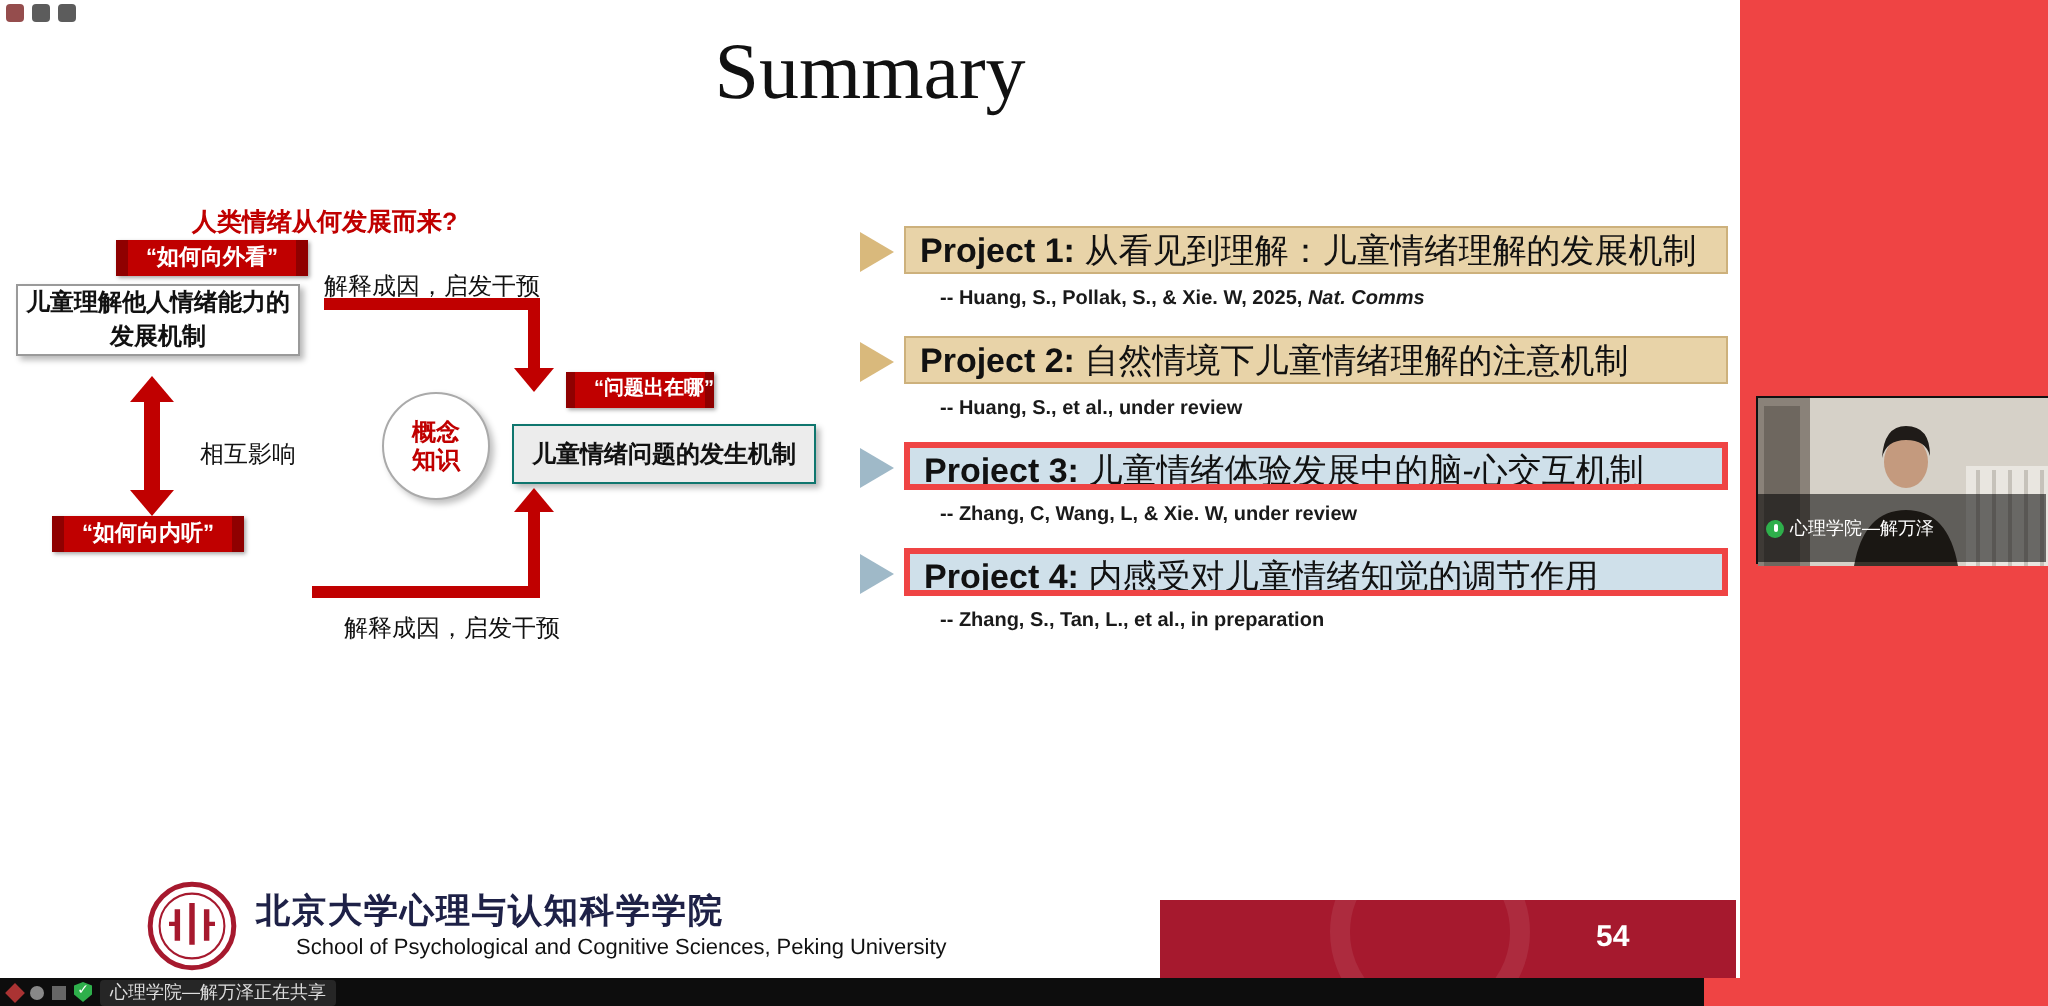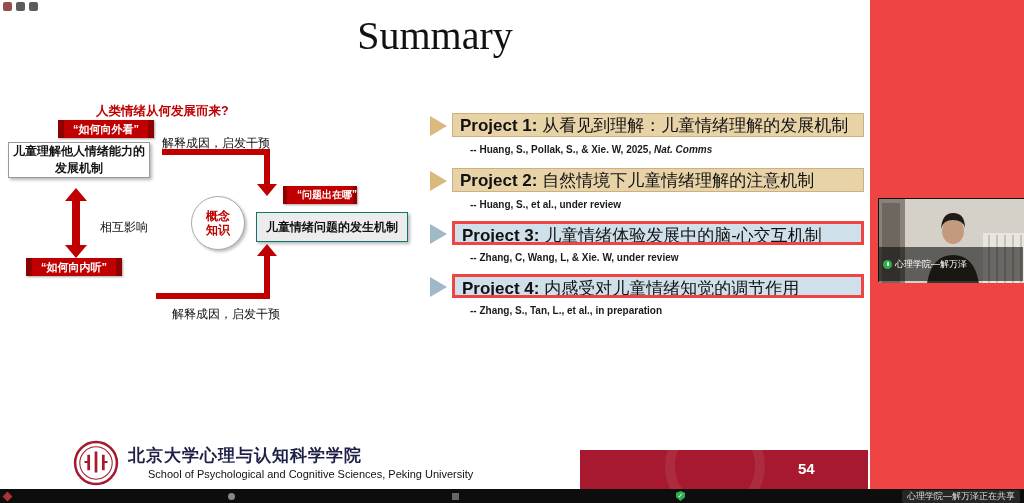--- a/index.html
+++ b/index.html
@@ -75,22 +75,22 @@
   
   .top-icons { position:absolute; left:3px; top:2px; display:flex; gap:4px; }
   .mini-ic { width:9px; height:9px; border-radius:2px; background:#333; opacity:.8; }
   .mini-ic.red { background:#7a2020; }
   .video-thumb { position:absolute; left:878px; top:198px; width:146px; height:84px; background:#222; border:1px solid #111; }
   .video-label { position:absolute; left:0; bottom:0; height:15px; width:100%; background:rgba(0,0,0,.55);
                  display:flex; align-items:center; gap:3px; padding:17px 4px; }
   .video-label span.nm { color:#fff; font-size:9px; line-height:15px; white-space:nowrap; }
   .mic-ic { width:9px; height:9px; border-radius:50%; background:#2eaf4b; position:relative; flex:0 0 auto; }
   .mic-ic::after { content:""; position:absolute; left:3.5px; top:2px; width:2px; height:4px; background:#fff; border-radius:1px; }
-  .bottom-bar { position:absolute; left:0; top:489px; width:1024px; height:14px; background:#0d0d0d;
-                display:flex; align-items:center; gap:4px; padding:0 4px;justify-content:space-between; }
+  .bottom-bar { position:absolute; left:0; top:489px; width:852px; height:14px; background:#0d0d0d;
+                display:flex; align-items:center; gap:4px; padding:0 4px; }
   .bb-ic { width:7px; height:7px; }
   .bb-ic.d1 { background:#a33; transform:rotate(45deg); }
   .bb-ic.d2 { background:#888; border-radius:50%; }
   .bb-ic.d3 { background:#666; }
   .shield-ic { width:9px; height:10px; background:#2eaf4b;
                clip-path:polygon(50% 0,100% 18%,100% 62%,50% 100%,0 62%,0 18%);
                color:#fff; font-size:7px; line-height:10px; text-align:center; }
   .share-text { color:#ddd; font-size:9px; background:#262626; padding:0 5px; border-radius:2px; line-height:13px; }
 </style>
 </head>

